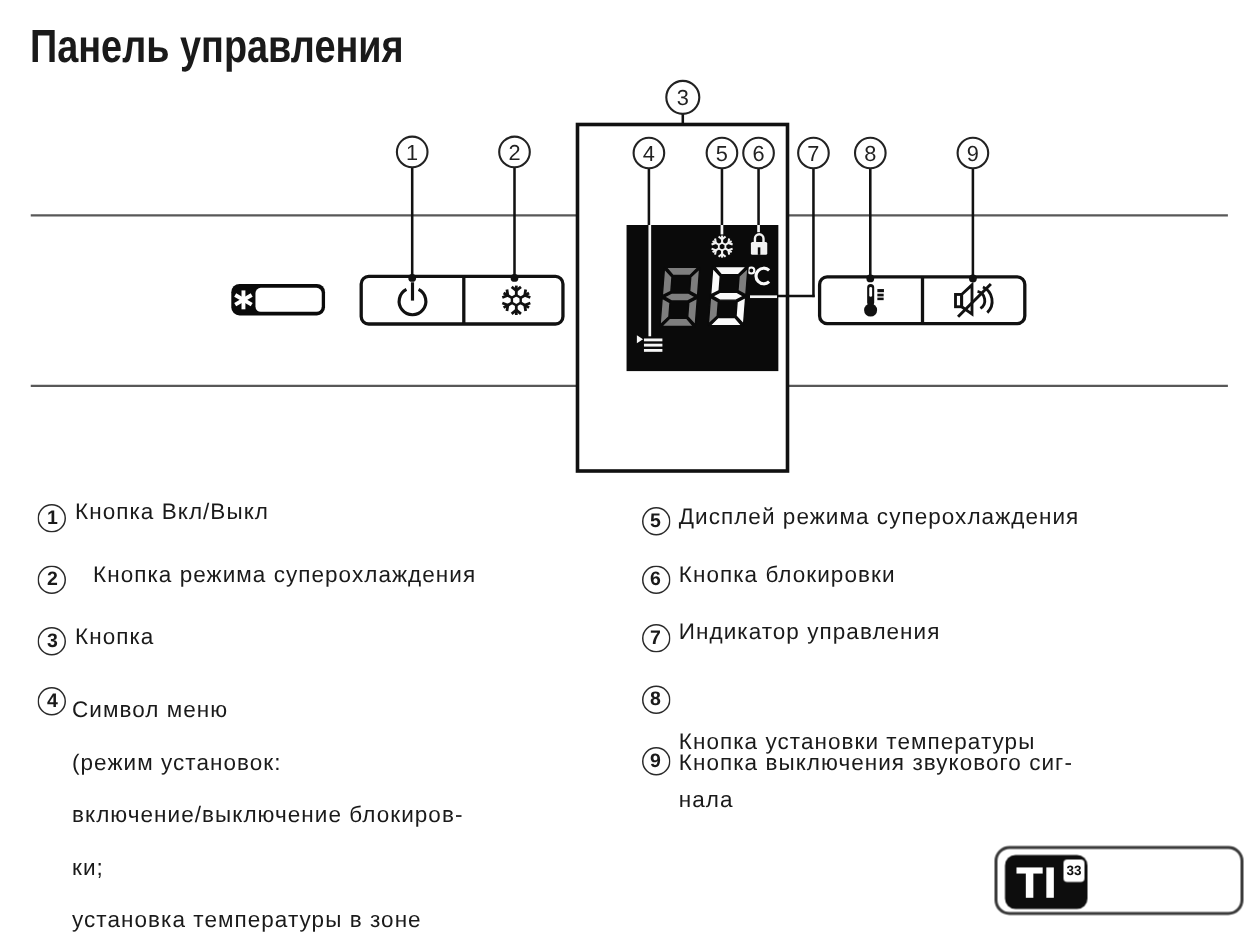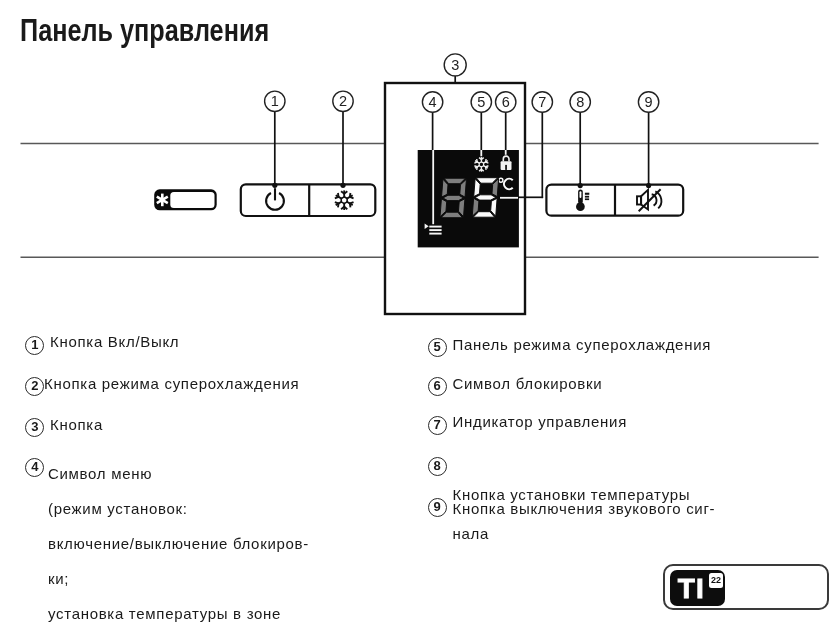--- a/index.html
+++ b/index.html
@@ -156,35 +156,35 @@
     <text x="505.7" y="107.1">6</text>
     <text x="542.3" y="107.1">7</text>
     <text x="580.2" y="107.1">8</text>
     <text x="648.6" y="107.1">9</text>
   </g>
 </svg>
 
 <div class="num" style="left:25.4px;top:335.5px;">1</div>
 <div class="txt" style="left:50px;top:333px;">Кнопка Вкл/Выкл</div>
 <div class="num" style="left:25.4px;top:377px;">2</div>
-<div class="txt" style="left:44px;top:374.5px;text-align:center;">Кнопка режима суперохлаждения</div>
+<div class="txt" style="left:62px;top:374.5px;text-align:center;">Кнопка режима суперохлаждения</div>
 <div class="num" style="left:25.4px;top:418px;">3</div>
 <div class="txt" style="left:50px;top:415.5px;">Кнопка</div>
 <div class="num" style="left:25.4px;top:458px;">4</div>
 <div class="txt" style="left:48px;top:455.5px;line-height:35px;">Символ меню<br>(режим установок:<br>включение/выключение блокиров-<br>ки;<br>установка температуры в зоне<br>PerfectFresh)</div>
 
 <div class="num" style="left:427.5px;top:338px;">5</div>
-<div class="txt" style="left:452.5px;top:335.5px;">Панель режима суперохлаждения</div>
+<div class="txt" style="left:452.5px;top:335.5px;">Дисплей режима суперохлаждения</div>
 <div class="num" style="left:427.5px;top:377px;">6</div>
-<div class="txt" style="left:452.5px;top:374.5px;">Символ блокировки</div>
+<div class="txt" style="left:452.5px;top:374.5px;">Кнопка блокировки</div>
 <div class="num" style="left:427.5px;top:415.5px;">7</div>
 <div class="txt" style="left:452.5px;top:413px;">Индикатор управления</div>
 <div class="num" style="left:427.5px;top:456.5px;">8</div>
 <div class="txt" style="left:452.5px;top:454px;margin-top:32px;">Кнопка установки температуры</div>
 <div class="num" style="left:427.5px;top:498px;">9</div>
 <div class="txt" style="left:452.5px;top:495.5px;line-height:25.5px;">Кнопка выключения звукового сиг-<br>нала</div>
 
 <div style="position:absolute;left:663.4px;top:563.8px;width:165.6px;height:46.7px;border:2px solid #3a3a3a;border-radius:10px;box-sizing:border-box;background:#fff;">
   <div style="position:absolute;left:4.5px;top:4.2px;width:55.3px;height:36.2px;background:#0d0d0d;border-radius:7px;"></div>
   <div style="position:absolute;left:12.4px;top:7.3px;color:#fff;font-weight:bold;font-size:28px;letter-spacing:1.2px;-webkit-text-stroke:0.9px #fff;transform:translateZ(0);">TI</div>
   <div style="position:absolute;left:43.4px;top:7.7px;width:14.3px;height:14.3px;background:#fff;border-radius:2.5px;"></div>
-  <div style="position:absolute;left:43.4px;top:7.7px;width:14.3px;text-align:center;font-size:9px;font-weight:bold;line-height:14px;color:#111;transform:translateZ(0);">22</div>
+  <div style="position:absolute;left:43.4px;top:7.7px;width:14.3px;text-align:center;font-size:9px;font-weight:bold;line-height:14px;color:#111;transform:translateZ(0);">33</div>
 </div>
 
 </body></html>

